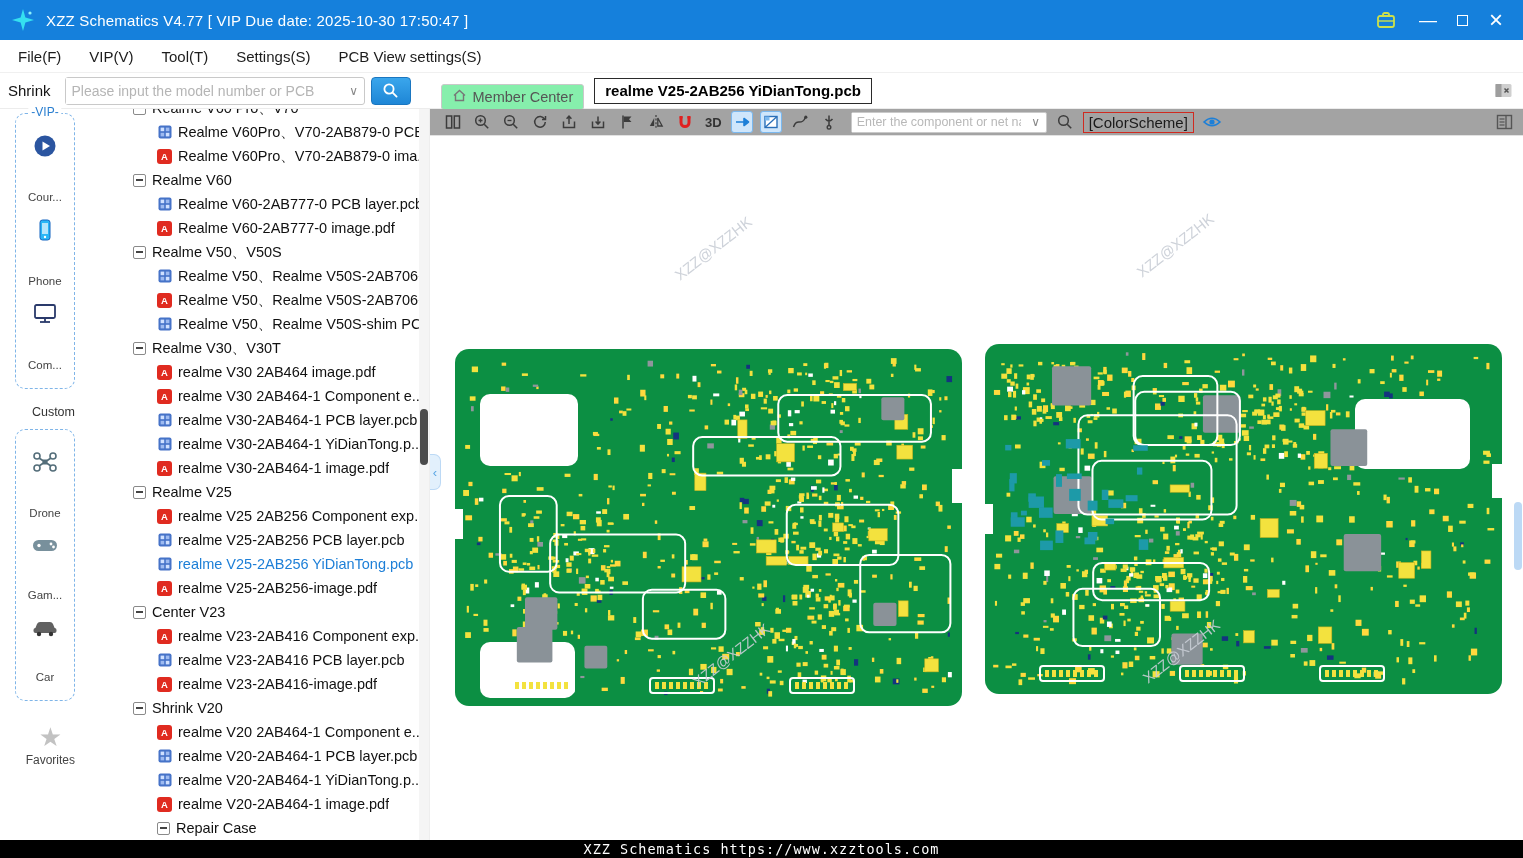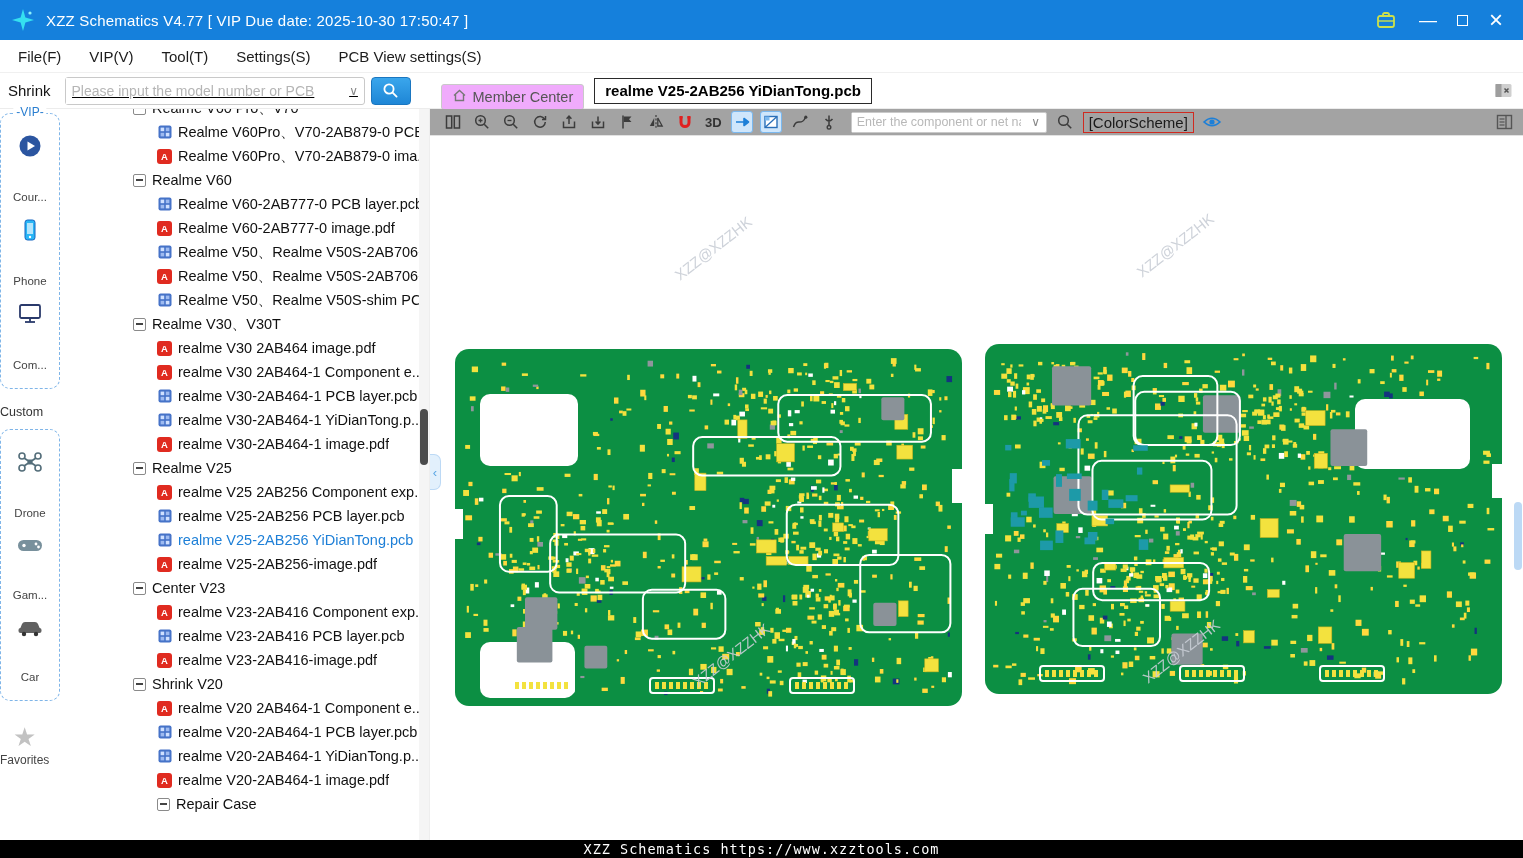--- a/index.html
+++ b/index.html
@@ -15,34 +15,34 @@
   .maxbox{width:11px;height:11px;border:1.6px solid #fff;display:inline-block;}
   .payicon{margin-right:14px;cursor:pointer;display:flex;align-items:center;}
 
   
   .menubar{height:33px;background:#fff;display:flex;align-items:center;gap:28px;padding-left:18px;border-bottom:1px solid #f0f0f0;}
   .menubar span{font-size:15px;color:#1c1c1c;cursor:pointer;}
 
   
   .toolrow{height:36px;display:flex;align-items:center;background:#fff;padding-left:8px;border-bottom:1px solid #ececec;}
   .shrink{font-size:15px;color:#111;margin-right:14px;cursor:pointer;}
-  .modelsearch{position:relative;width:300px;height:28px;border:1px solid #c9c9c9;border-radius:3px;display:flex;align-items:center;background:#fff;text-decoration:underline;}
+  .modelsearch{position:relative;width:300px;height:28px;border:1px solid #c9c9c9;border-radius:3px;display:flex;align-items:center;background:#fff;}
   .modelsearch input{border:none;outline:none;flex:1;height:100%;padding:0 6px;font-size:14px;color:#333;font-family:"Liberation Sans",sans-serif;}
   .modelsearch input::placeholder{color:#b5b5b5;}
   .ms-chevron{width:20px;color:#888;font-size:12px;text-align:center;cursor:pointer;}
   .searchbtn{width:40px;height:28px;margin-left:6px;background:linear-gradient(#3aa6ec,#1e86d6);border:1px solid #1a76c0;border-radius:4px;display:flex;align-items:center;justify-content:center;cursor:pointer;}
-  .membercenter{margin-left:30px;height:26px;border:1px solid #c9c9c9;border-radius:3px;display:flex;align-items:center;gap:6px;padding:0 10px;color:#555;font-size:14.5px;cursor:pointer;background:#f0abfc;margin-top:12px;}
+  .membercenter{margin-left:30px;height:26px;border:1px solid #c9c9c9;border-radius:3px;display:flex;align-items:center;gap:6px;padding:0 10px;color:#555;font-size:14.5px;cursor:pointer;background:#86efac;margin-top:12px;}
   .pcbtab{margin-left:10px;height:26px;border:1px solid #2a2a2a;display:flex;align-items:center;padding:0 10px;font-size:15px;font-weight:bold;color:#000;background:#fff;cursor:pointer;}
   .closeall{margin-left:auto;margin-right:10px;cursor:pointer;display:flex;}
 
   
   .main{position:absolute;top:109px;left:0;right:0;bottom:18px;display:flex;}
 
   
-  .sidebar{width:75px;background:#fff;display:flex;flex-direction:column;align-items:flex-start;padding-top:4px;flex:none;}
+  .sidebar{width:75px;background:#fff;display:flex;flex-direction:column;align-items:flex-end;padding-top:4px;flex:none;}
   .dashedbox{width:60px;border:1px dashed #7fb5e8;border-radius:10px;position:relative;display:flex;flex-direction:column;align-items:center;padding:12px 0 10px;margin-bottom:10px;}
   .boxlabel{position:absolute;top:-9px;left:50%;transform:translateX(-50%);background:#fff;color:#2b7fd0;font-size:12px;padding:0 3px;white-space:nowrap;}
   .sb-item{display:flex;flex-direction:column;align-items:center;margin:7px 5px;cursor:pointer;gap:24px;}
   .sb-item .lbl{font-size:11.5px;color:#444;margin-top:4px;max-width:58px;overflow:hidden;text-overflow:ellipsis;white-space:nowrap;}
   .customlabel{font-size:12.5px;color:#333;margin:6px 0 10px;}
   .fav{display:flex;flex-direction:column;align-items:center;margin-top:14px;cursor:pointer;}
   .fav .star{font-size:26px;color:#c2c2c2;line-height:24px;}
   .fav .lbl{font-size:12px;color:#444;margin-top:4px;}
 
   
@@ -266,20 +266,26 @@
               <rect x="7.8" y="2.6" width="3.6" height="3.6" fill="#9dbaf0"></rect>
               <rect x="2.6" y="7.8" width="3.6" height="3.6" fill="#9dbaf0"></rect>
               <rect x="7.8" y="7.8" width="3.6" height="3.6" fill="#cfe0ff"></rect>
             </svg>
           </span>
           <span class="tlabel">Realme V60-2AB777-0 PCB layer.pcb</span>
         </div>
         <div class="trow ind1">
           <span class="fic pdf">A</span>
           <span class="tlabel">Realme V60-2AB777-0 image.pdf</span>
+        </div>
+        <div class="trow ind0">
+          <span class="minus">
+            <span class="mline"></span>
+          </span>
+          <span class="tlabel">Realme V50、V50S</span>
         </div>
         <div class="trow ind1">
           <span class="fic">
             <svg width="14" height="14" viewBox="0 0 14 14">
               <rect x="0.5" y="0.5" width="13" height="13" rx="2" fill="#4673c8"></rect>
               <rect x="2.6" y="2.6" width="3.6" height="3.6" fill="#cfe0ff"></rect>
               <rect x="7.8" y="2.6" width="3.6" height="3.6" fill="#9dbaf0"></rect>
               <rect x="2.6" y="7.8" width="3.6" height="3.6" fill="#9dbaf0"></rect>
               <rect x="7.8" y="7.8" width="3.6" height="3.6" fill="#cfe0ff"></rect>
             </svg>

